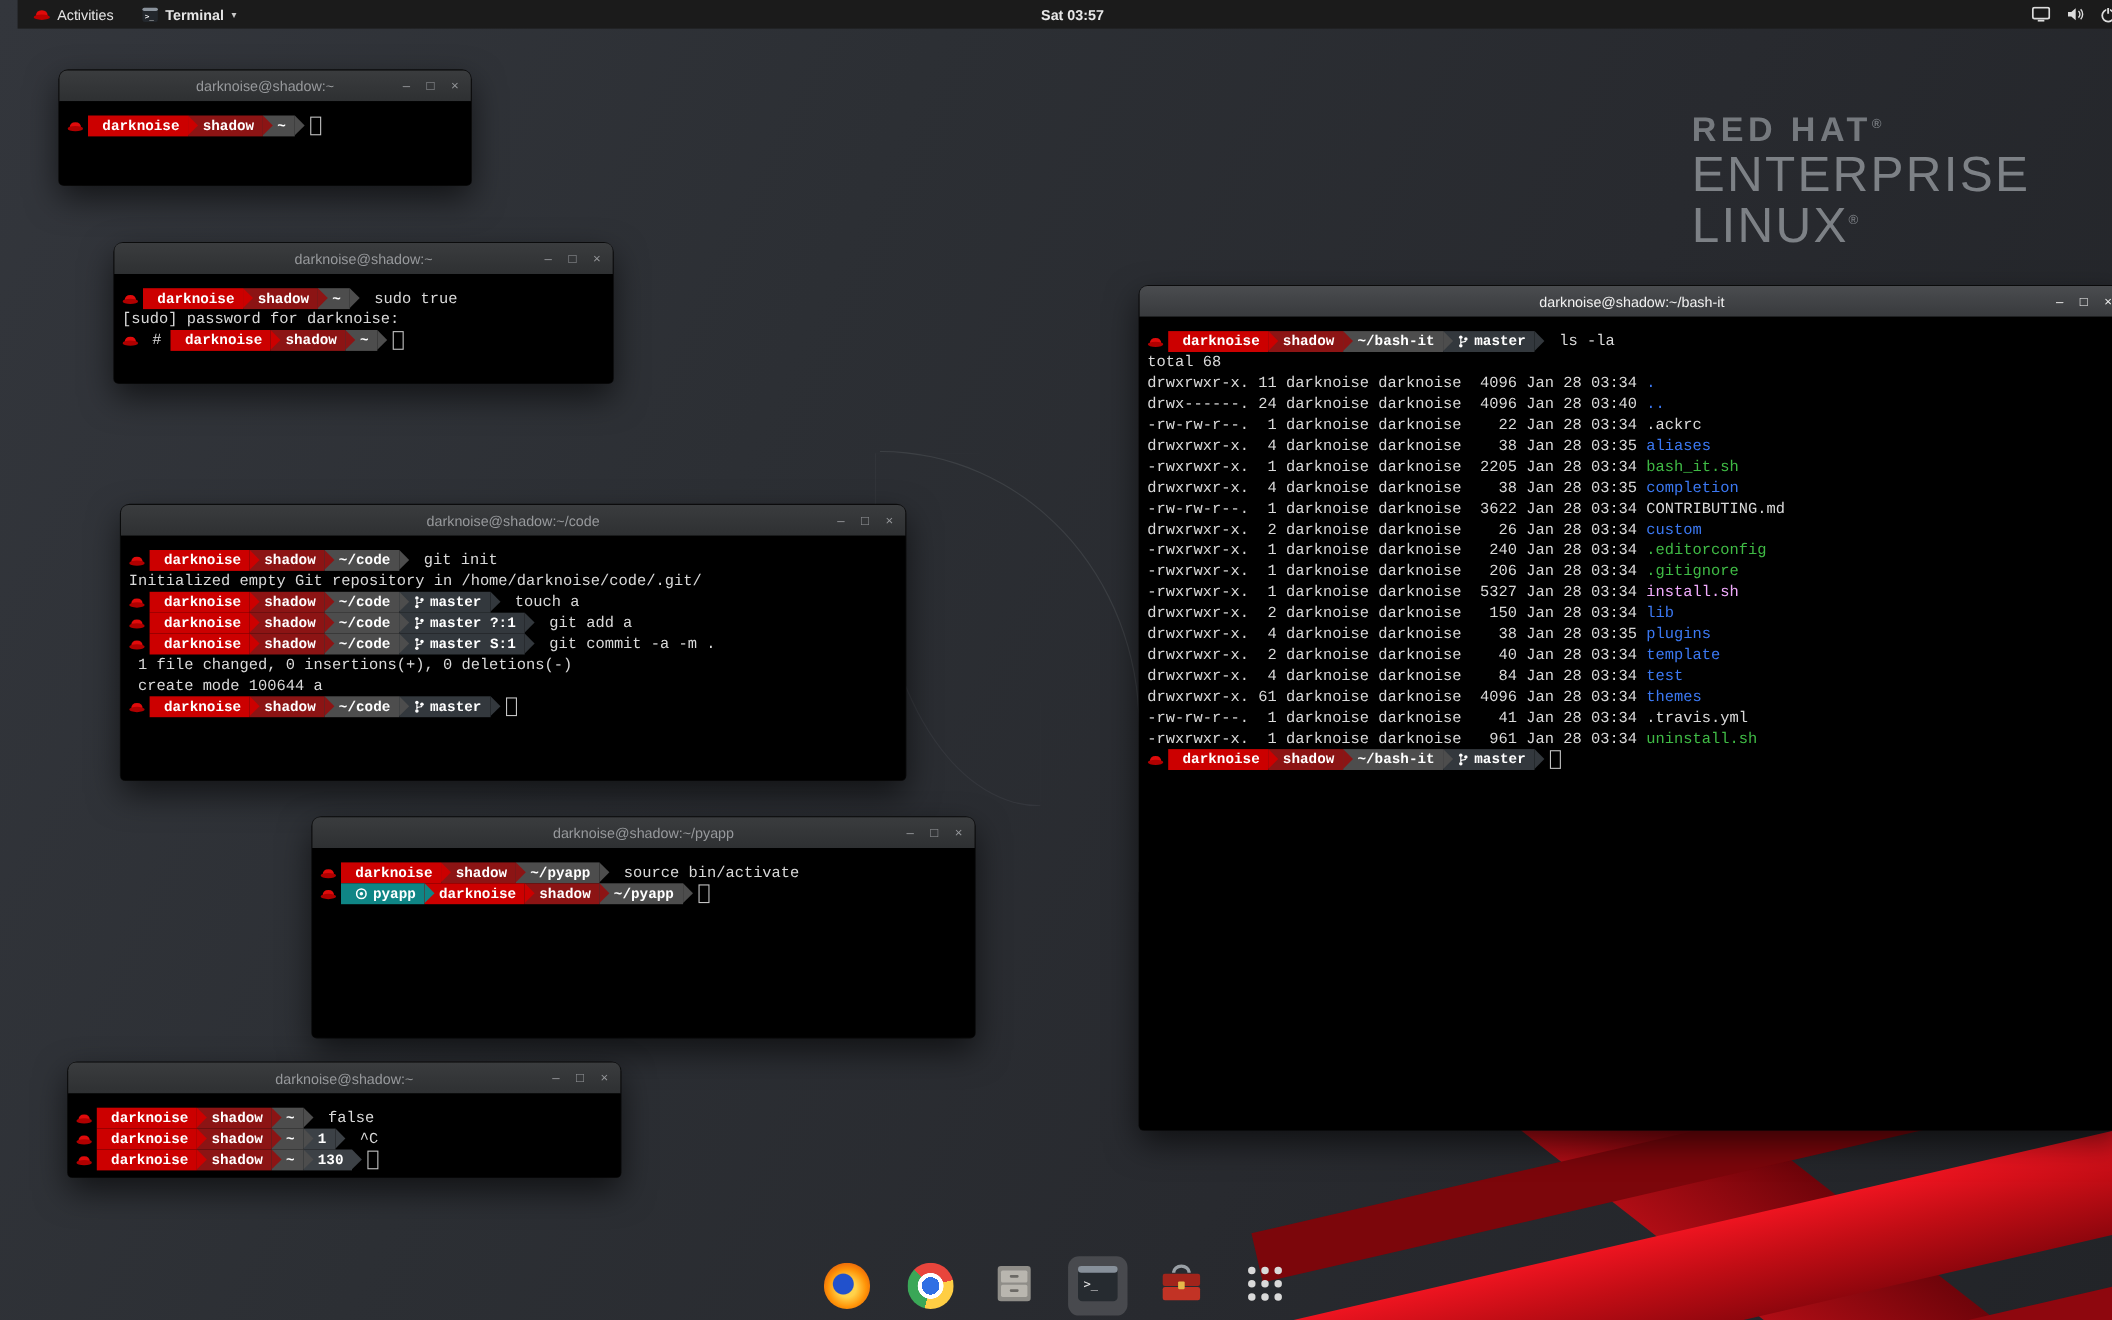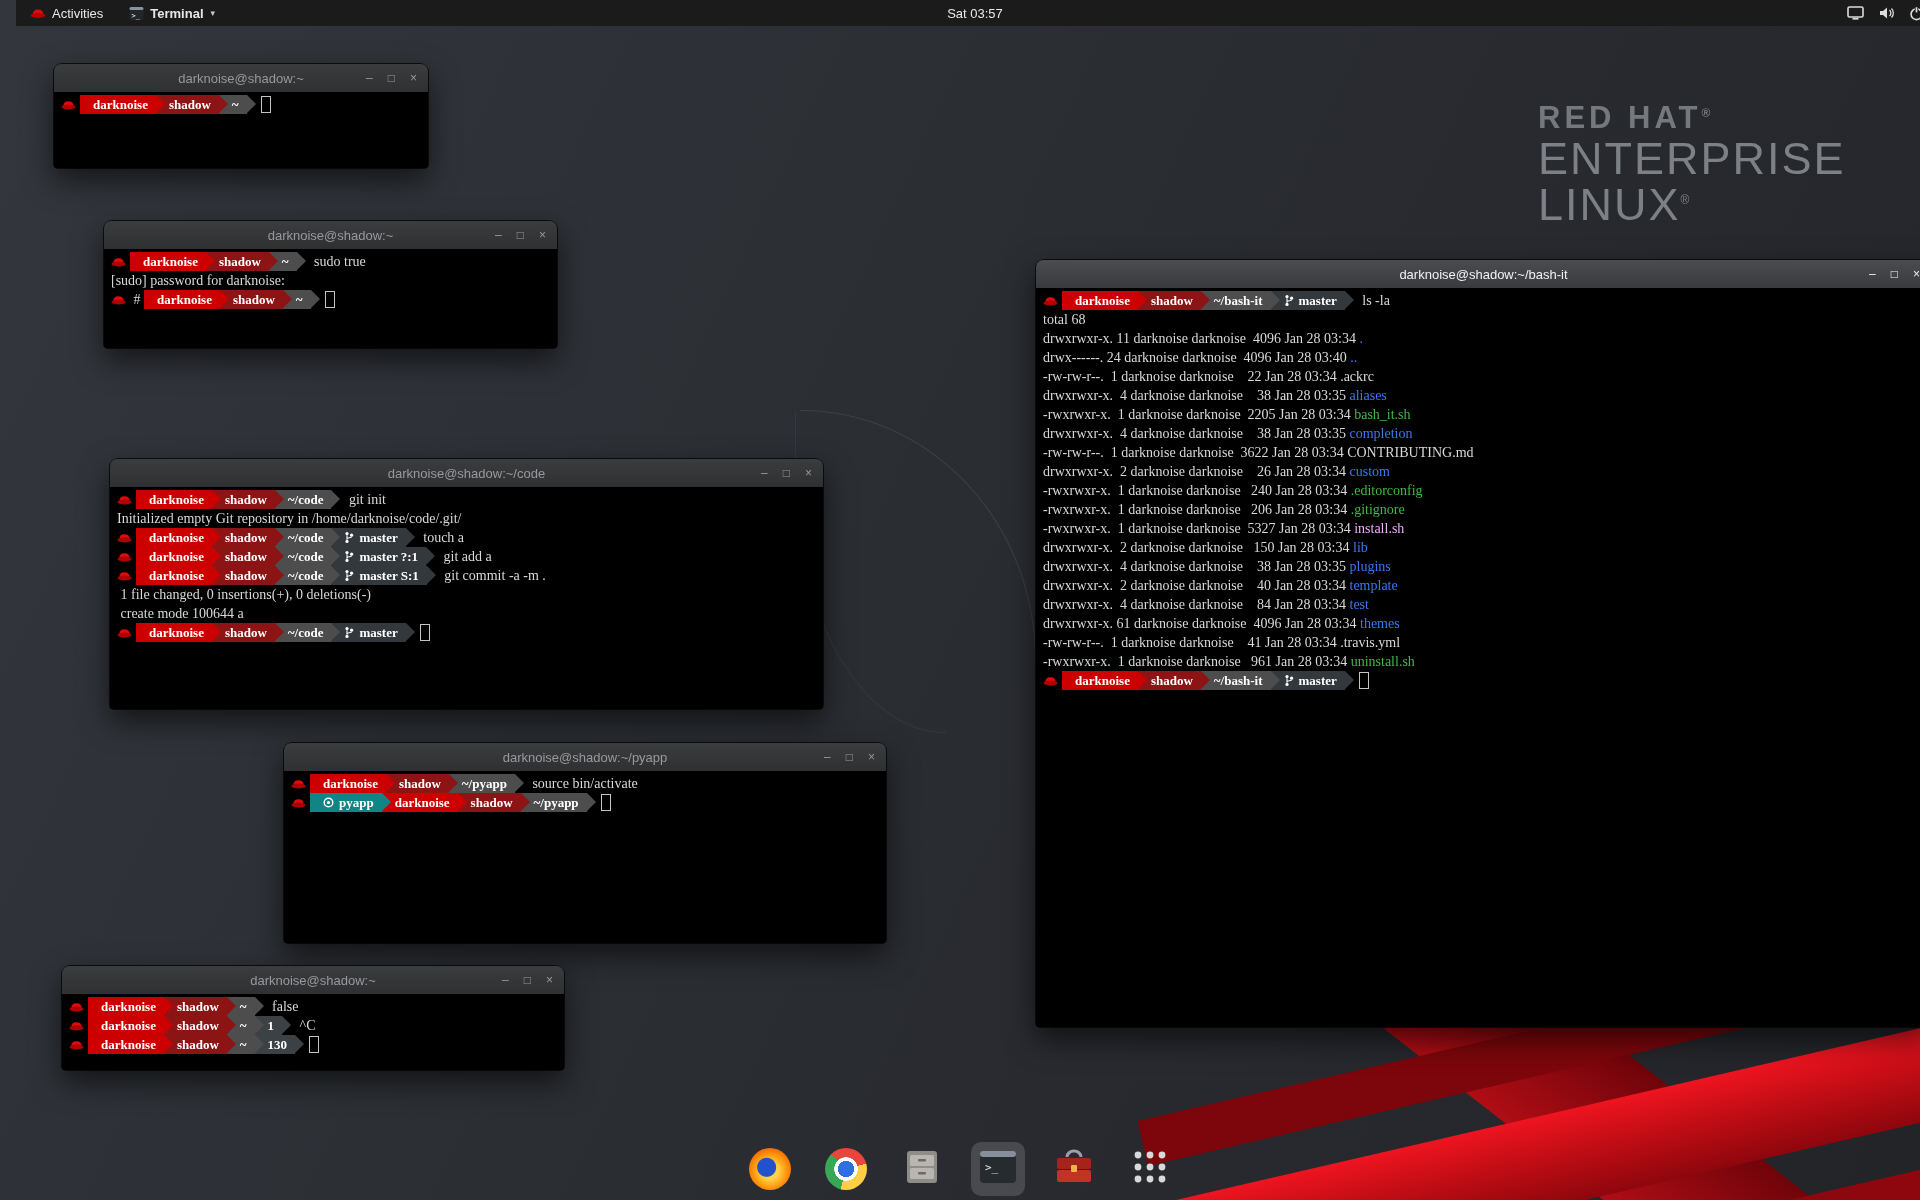--- a/index.html
+++ b/index.html
@@ -36,43 +36,43 @@
 
   
   .topbar{
     position:absolute;left:16px;top:0;width:100%;height:26px;background:#1b1b1b;
     color:#e6e6e6;display:flex;align-items:center;z-index:50;font-size:13px;
   }
   .tb-left{display:flex;align-items:center;gap:18px;padding-left:10px;flex:1;}
   .activities,.appmenu{display:flex;align-items:center;gap:6px;height:26px;padding:0 4px;cursor:default;}
   .appmenu .label{font-weight:bold;}
   .caret{font-size:9px;color:#c9c9c9;margin-left:1px;}
-  .tb-clock{font-weight:normal;color:#e8e8e8;}
+  .tb-clock{font-weight:bold;color:#e8e8e8;}
   .tb-right{flex:1;display:flex;justify-content:flex-end;align-items:center;gap:14px;padding-right:12px;}
   .tb-ic{display:flex;align-items:center;}
 
   
   .window{
     position:absolute;background:#000;border-radius:8px 8px 4px 4px;
     box-shadow:0 12px 30px rgba(0,0,0,.6),0 0 0 1px rgba(10,10,10,.9);
     z-index:10;
   }
   .window.focused{z-index:20;}
   .titlebar{
     height:28px;border-radius:7px 7px 0 0;position:relative;
     display:flex;align-items:center;justify-content:center;
     background:linear-gradient(#3a3c3e,#2e3032);color:#97999c;font-size:13px;
   }
   .window.focused .titlebar{background:linear-gradient(#4a4c4f,#383a3d);color:#f1f1f1;}
   .tb-btns{position:absolute;right:11px;top:0;bottom:0;display:flex;align-items:center;gap:15px;}
   .tb-btn{font-size:12px;line-height:1;cursor:default;}
   .term-body{
     position:absolute;top:28px;left:0;right:0;bottom:0;background:#000;
-    border-radius:0 0 3px 3px;overflow:hidden;padding:3px 7px;box-sizing:border-box;
-    font-family:Liberation Serif, serif;font-size:14px;color:#d9d9d9;
+    border-radius:0 0 3px 3px;overflow:hidden;padding:13px 7px;box-sizing:border-box;
+    font-family:Liberation Mono, monospace;font-size:14px;color:#d9d9d9;
   }
   .term-line{display:flex;height:19px;align-items:stretch;}
   .hat{display:flex;align-items:center;padding-right:4px;}
   .seg{
     display:flex;align-items:center;white-space:pre;position:relative;
     padding:0 8px 0 13px;color:#fff;font-weight:bold;background:var(--bg);font-size:13px;
   }
   .seg::after{
     content:"";position:absolute;left:100%;top:0;width:0;height:0;z-index:3;
     border-top:9.5px solid transparent;border-bottom:9.5px solid transparent;

